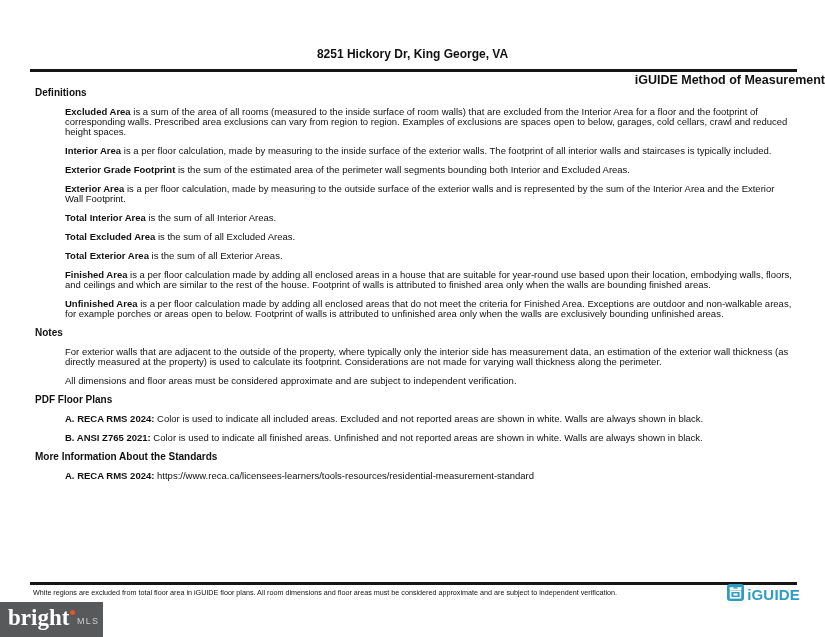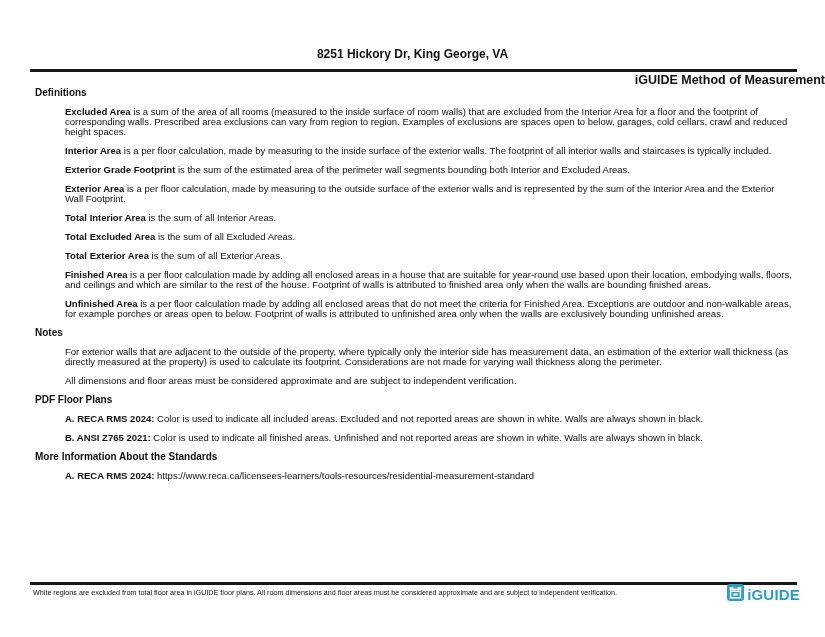--- a/index.html
+++ b/index.html
@@ -65,14 +65,19 @@
         <rect x="0" y="0" width="17" height="17" rx="3" fill="#2D9DC4"></rect>
         <rect x="2.6" y="3.2" width="11.8" height="2.8" fill="#ffffff"></rect>
         <rect x="6.4" y="3.2" width="4.2" height="1.4" fill="#2D9DC4"></rect>
         <rect x="3.6" y="7.2" width="9.8" height="6.6" fill="none" stroke="#ffffff" stroke-width="1.6"></rect>
         <rect x="6.4" y="9.4" width="4.2" height="2.2" fill="#ffffff"></rect>
       </svg>
     </span>
     <span class="iguide-text">iGUIDE</span>
   </div>
 
+  <div class="bright">
+    <span class="bright-word">bright</span>
+    <span class="bright-dot"></span>
+    <span class="bright-mls">MLS</span>
+  </div>
 
 </div>
 
 </body></html>

